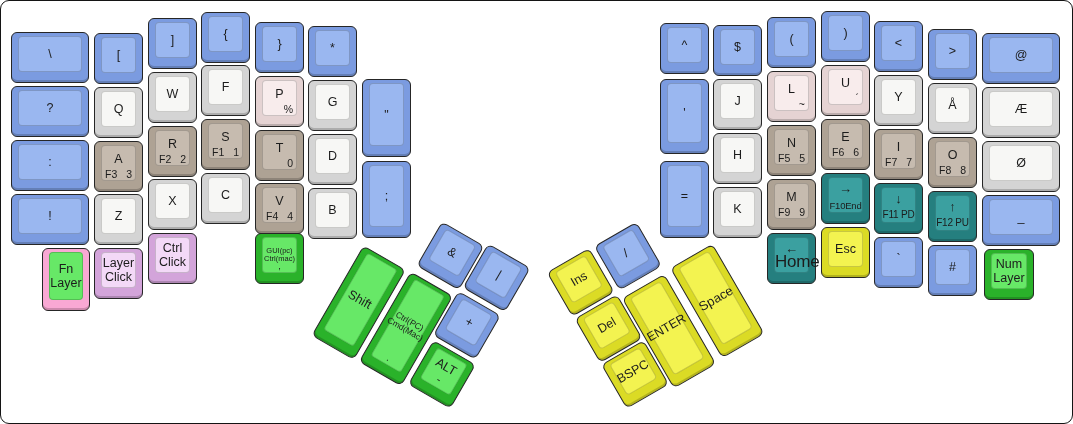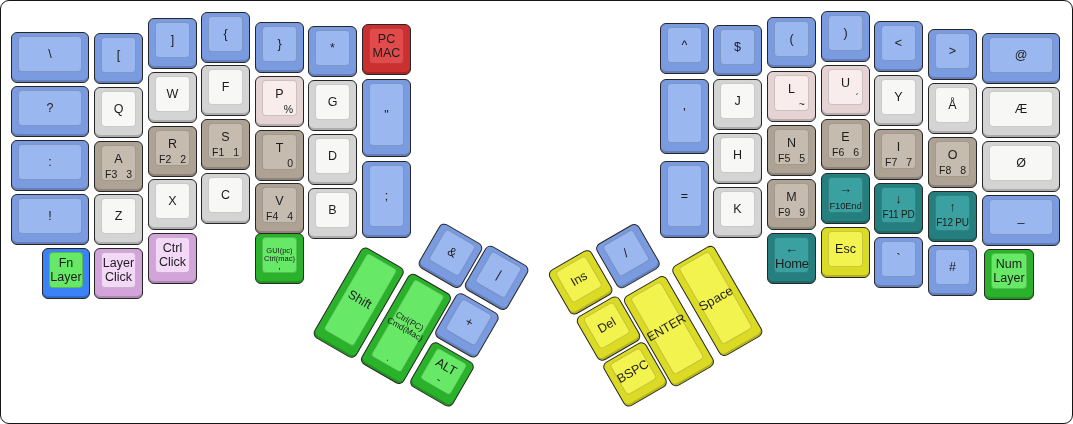--- a/index.html
+++ b/index.html
@@ -83,21 +83,21 @@
           <div class="lbl main hi">A</div>
           <div class="lbl bl">F3</div>
           <div class="lbl br">3</div>
         </div>
       </div>
       <div class="key" style="left: 93px; top: 193px; width: 49px; height: 51px; background: rgb(212, 212, 212);">
         <div class="cap" style="background: rgb(247, 247, 245);">
           <div class="lbl main mid">Z</div>
         </div>
       </div>
-      <div class="key" style="left: 41px; top: 247px; width: 48px; height: 51px; background: #3b82f6;">
+      <div class="key" style="left: 41px; top: 247px; width: 48px; height: 63px; background: #f9a8d4;">
         <div class="cap" style="background: rgb(103, 232, 103);">
           <div class="lbl lines">
             <div>Fn</div>
             <div>Layer</div>
           </div>
         </div>
       </div>
       <div class="key" style="left: 93px; top: 247px; width: 49px; height: 51px; background: rgb(211, 164, 218);">
         <div class="cap" style="background: rgb(243, 217, 247);">
           <div class="lbl lines">
@@ -204,28 +204,20 @@
       <div class="key" style="left: 307px; top: 133px; width: 49px; height: 51px; background: rgb(212, 212, 212);">
         <div class="cap" style="background: rgb(247, 247, 245);">
           <div class="lbl main mid">D</div>
         </div>
       </div>
       <div class="key" style="left: 307px; top: 187px; width: 49px; height: 51px; background: rgb(212, 212, 212);">
         <div class="cap" style="background: rgb(247, 247, 245);">
           <div class="lbl main mid">B</div>
         </div>
       </div>
-      <div class="key" style="left: 361px; top: 23px; width: 49px; height: 51px; background: rgb(201, 48, 47);">
-        <div class="cap" style="background: rgb(226, 75, 75);">
-          <div class="lbl lines">
-            <div>PC</div>
-            <div>MAC</div>
-          </div>
-        </div>
-      </div>
       <div class="key" style="left: 361px; top: 78px; width: 49px; height: 78px; background: rgb(123, 155, 224);">
         <div class="cap" style="background: rgb(154, 183, 240);">
           <div class="lbl main mid">"</div>
         </div>
       </div>
       <div class="key" style="left: 361px; top: 160px; width: 49px; height: 77px; background: rgb(123, 155, 224);">
         <div class="cap" style="background: rgb(154, 183, 240);">
           <div class="lbl main mid">;</div>
         </div>
       </div>
@@ -285,21 +277,21 @@
       <div class="key" style="left: 766px; top: 178px; width: 49px; height: 51px; background: rgb(174, 162, 148);">
         <div class="cap" style="background: rgb(198, 187, 175);">
           <div class="lbl main hi">M</div>
           <div class="lbl bl">F9</div>
           <div class="lbl br">9</div>
         </div>
       </div>
       <div class="key" style="left: 766px; top: 232px; width: 49px; height: 51px; background: rgb(37, 127, 127);">
         <div class="cap" style="background: rgb(59, 160, 160);">
           <div class="lbl main hi arrow">←</div>
-          <div class="lbl sub" style="font-size: 13px;">Home</div>
+          <div class="lbl sub" style="font-size: 17px;">Home</div>
         </div>
       </div>
       <div class="key" style="left: 820px; top: 10px; width: 49px; height: 51px; background: rgb(123, 155, 224);">
         <div class="cap" style="background: rgb(154, 183, 240);">
           <div class="lbl main mid">)</div>
         </div>
       </div>
       <div class="key" style="left: 820px; top: 64px; width: 49px; height: 51px; background: rgb(229, 211, 211);">
         <div class="cap" style="background: rgb(248, 236, 236);">
           <div class="lbl main hi">U</div>

